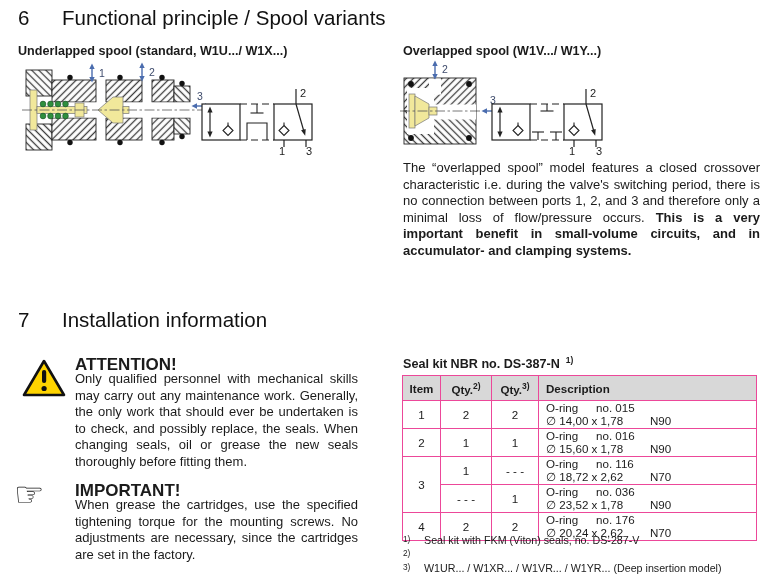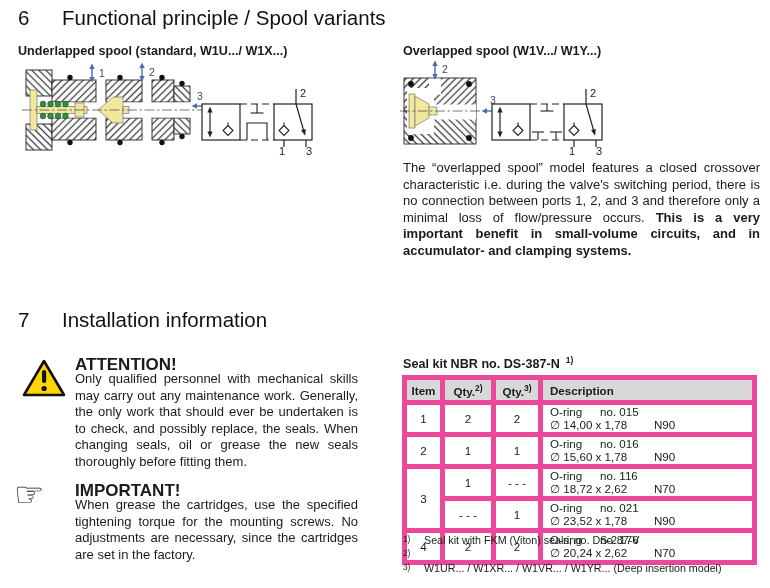--- a/index.html
+++ b/index.html
@@ -10,21 +10,21 @@
   }
   .abs { position:absolute; }
   .h-num, .h-title { font-size:20.5px; font-weight:400; color:#111; white-space:nowrap; }
   .subtitle { font-size:12.6px; font-weight:700; white-space:nowrap; }
   .body-text { font-size:13px; line-height:16.6px; text-align:justify; }
   .body-text b { font-weight:700; }
   .block-title { font-size:17px; font-weight:700; }
   .hand-glyph { font-size:34px; line-height:34px; color:#111; }
 
   table.seal { border-collapse:collapse; font-size:11.6px; table-layout:fixed; }
-  table.seal th, table.seal td { border:5px solid #ec4899; padding:0; height:24px; text-align:center; vertical-align:middle;margin-top:8px; }
+  table.seal th, table.seal td { border:1px solid #ec4899; padding:0; height:24px; text-align:center; vertical-align:middle;margin-top:8px; }
   table.seal th { background:#d8d8d8; font-weight:700; height:25px; }
   table.seal th.desc-h, table.seal td.desc { text-align:left; padding-left:7px; }
   .thsup, .supsm { font-size:8.5px; vertical-align:super; }
   .d-part { display:inline-block; width:50px; }
   .d-no   { display:inline-block; width:60px; }
   .d-size { display:inline-block; width:104px; }
   .d-mat  { display:inline-block; }
 
   .seal-title { font-size:12.6px; font-weight:700; white-space:nowrap; }
   .fn-line { font-size:10.7px; line-height:13.8px; display:flex; }
@@ -273,21 +273,21 @@
   </tr>
   <tr>
     <td rowspan="2">3</td>
     <td>1</td>
     <td>- - -</td>
     <td class="desc"><span class="d-part">O-ring</span><span class="d-no">no. 116</span><span class="d-size">∅ 18,72 x 2,62</span><span class="d-mat">N70</span></td>
   </tr>
   <tr>
     <td>- - -</td>
     <td>1</td>
-    <td class="desc"><span class="d-part">O-ring</span><span class="d-no">no. 021</span><span class="d-size">∅ 23,52 x 1,78</span><span class="d-mat">N90</span></td>
+    <td class="desc"><span class="d-part">O-ring</span><span class="d-no">no. 036</span><span class="d-size">∅ 23,52 x 1,78</span><span class="d-mat">N90</span></td>
   </tr>
   <tr>
     <td>4</td>
     <td>2</td>
     <td>2</td>
     <td class="desc"><span class="d-part">O-ring</span><span class="d-no">no. 176</span><span class="d-size">∅ 20,24 x 2,62</span><span class="d-mat">N70</span></td>
   </tr>
 </tbody>
   </table>
 

